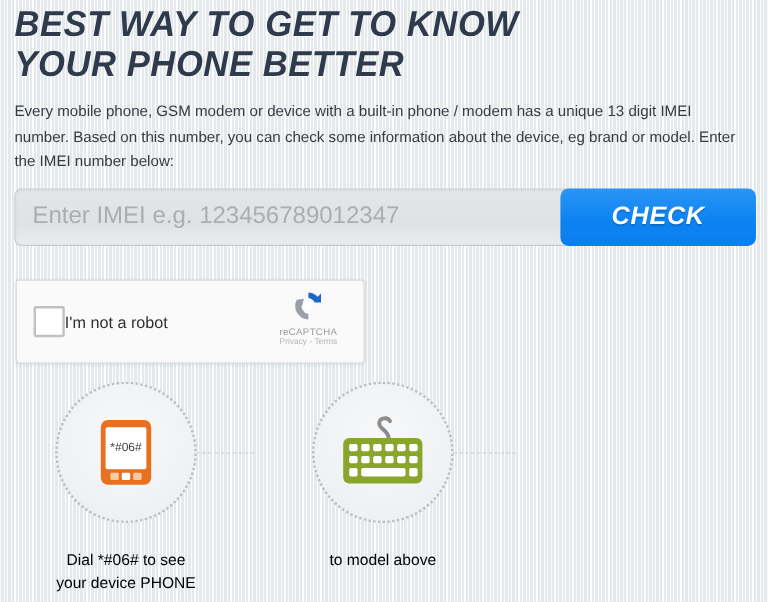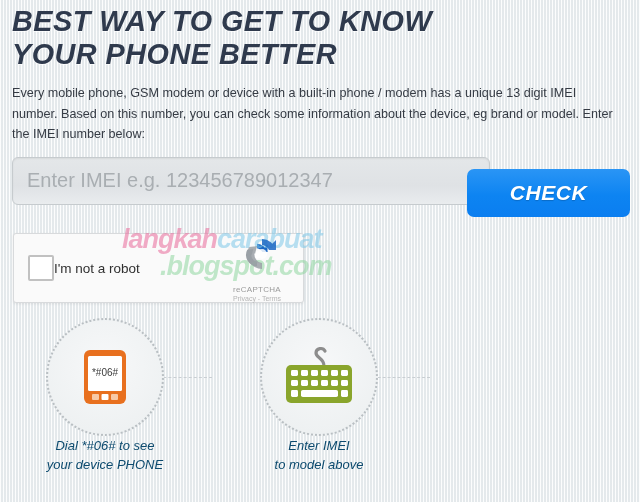--- a/index.html
+++ b/index.html
@@ -74,21 +74,21 @@
     color: #a9aeb2;
     font-family: "Liberation Sans", sans-serif;
     outline: none;
     box-shadow: inset 0 1px 2px rgba(0,0,0,0.06);
   }
   .imei-input::placeholder { color: #a9aeb2; opacity: 1; }
 
   .check-btn {
     position: absolute;
     left: 455px;
-    top: 12px;
+    top: 0;
     width: 163px;
     height: 48px;
     border: none;
     border-radius: 7px;
     background: linear-gradient(#2a95f5, #0d84f2 55%, #0b7ef0);
     color: #ffffff;
     font-size: 21px;
     font-weight: bold;
     font-style: italic;
     letter-spacing: 0.6px;
@@ -134,21 +134,21 @@
     right: 8px;
     top: 6px;
     width: 76px;
     text-align: center;
   }
   .rc-logo { width: 100%; height: 30px; display: block; }
   .rc-name {
     font-size: 8px;
     color: #9a9a9a;
     letter-spacing: 0.3px;
-    margin-top: 15px;
+    margin-top: 2px;
   }
   .rc-links {
     font-size: 7px;
     color: #b4b4b4;
     margin-top: 1px;
   }
 
   
   .watermark {
     position: absolute;
@@ -215,25 +215,24 @@
     margin: 0 auto;
     border-radius: 50%;
     border: 2px dotted #b9bfc3;
     background: radial-gradient(circle at 50% 40%, #f7f8f9 0%, #eef1f2 75%, #e9ecee 100%);
     display: flex;
     align-items: center;
     justify-content: center;
   }
 
   .step-caption {
-    margin-top: 0;
+    margin-top: 21px;
     font-size: 13px;
     line-height: 19px;
-    color: #0c4a6e;
-    font-style: italic;
+    color: #000000;
   }
 
   .connector {
     position: absolute;
     top: 59px;
     height: 0;
     border-top: 1px dashed #c9ced2;
   }
   .conn-1 { left: 143px; width: 69px; }
   .conn-2 { left: 358px; width: 72px; }
@@ -266,35 +265,20 @@
         <path d="M34 16 L34 6 L27 13 Z" fill="#1c68c4"></path>
         <path d="M20 35 A15 15 0 0 1 7 13 L13 17 A9 9 0 0 0 20 29 Z" fill="#9aa0a6"></path>
         <path d="M7 13 L15 12 L13 20 Z" fill="#9aa0a6"></path>
         <circle cx="20" cy="20" r="5" fill="#ffffff"></circle>
       </svg>
       <div class="rc-name">reCAPTCHA</div>
       <div class="rc-links">Privacy - Terms</div>
     </div>
   </div>
 
-  <div class="watermark">
-    <div class="wm-line wm1">
-      <span class="wm-a">langkah</span><span class="wm-b">carabuat</span>
-    </div>
-    <div class="wm-line wm2">
-      <span class="wm-d">.blogspot.com</span>
-    </div>
-    <svg class="wm-logo" viewBox="0 0 40 40">
-      <path d="M20 5 A15 15 0 0 1 34 16 L27 16 A9 9 0 0 0 20 11 Z" fill="#1c68c4"></path>
-      <path d="M34 16 L34 6 L27 13 Z" fill="#1c68c4"></path>
-      <path d="M20 35 A15 15 0 0 1 7 13 L13 17 A9 9 0 0 0 20 29 Z" fill="#9aa0a6"></path>
-      <path d="M7 13 L15 12 L13 20 Z" fill="#9aa0a6"></path>
-      <circle cx="20" cy="20" r="5" fill="#ffffff"></circle>
-    </svg>
-  </div>
 
   <div class="steps">
 
     <div class="connector conn-1"></div>
     <div class="connector conn-2"></div>
 
     <div class="step step-1">
       <div class="circle">
         <svg width="46" height="58" viewBox="0 0 46 58">
           <rect x="2" y="2" width="42" height="54" rx="6" fill="#e8701f"></rect>
@@ -329,20 +313,19 @@
             <rect x="41" y="36" width="7" height="6" rx="1.4"></rect>
             <rect x="51" y="36" width="7" height="6" rx="1.4"></rect>
             <rect x="61" y="36" width="7" height="6" rx="1.4"></rect>
             <rect x="11" y="46" width="7" height="7" rx="1.4"></rect>
             <rect x="21" y="46" width="37" height="7" rx="1.8"></rect>
             <rect x="61" y="46" width="7" height="7" rx="1.4"></rect>
           </g>
         </svg>
       </div>
       <div class="step-caption">
-        <div>Enter IMEI</div>
         <div>to model above</div>
       </div>
     </div>
 
 
   </div>
 </div>
 
 </body></html>

